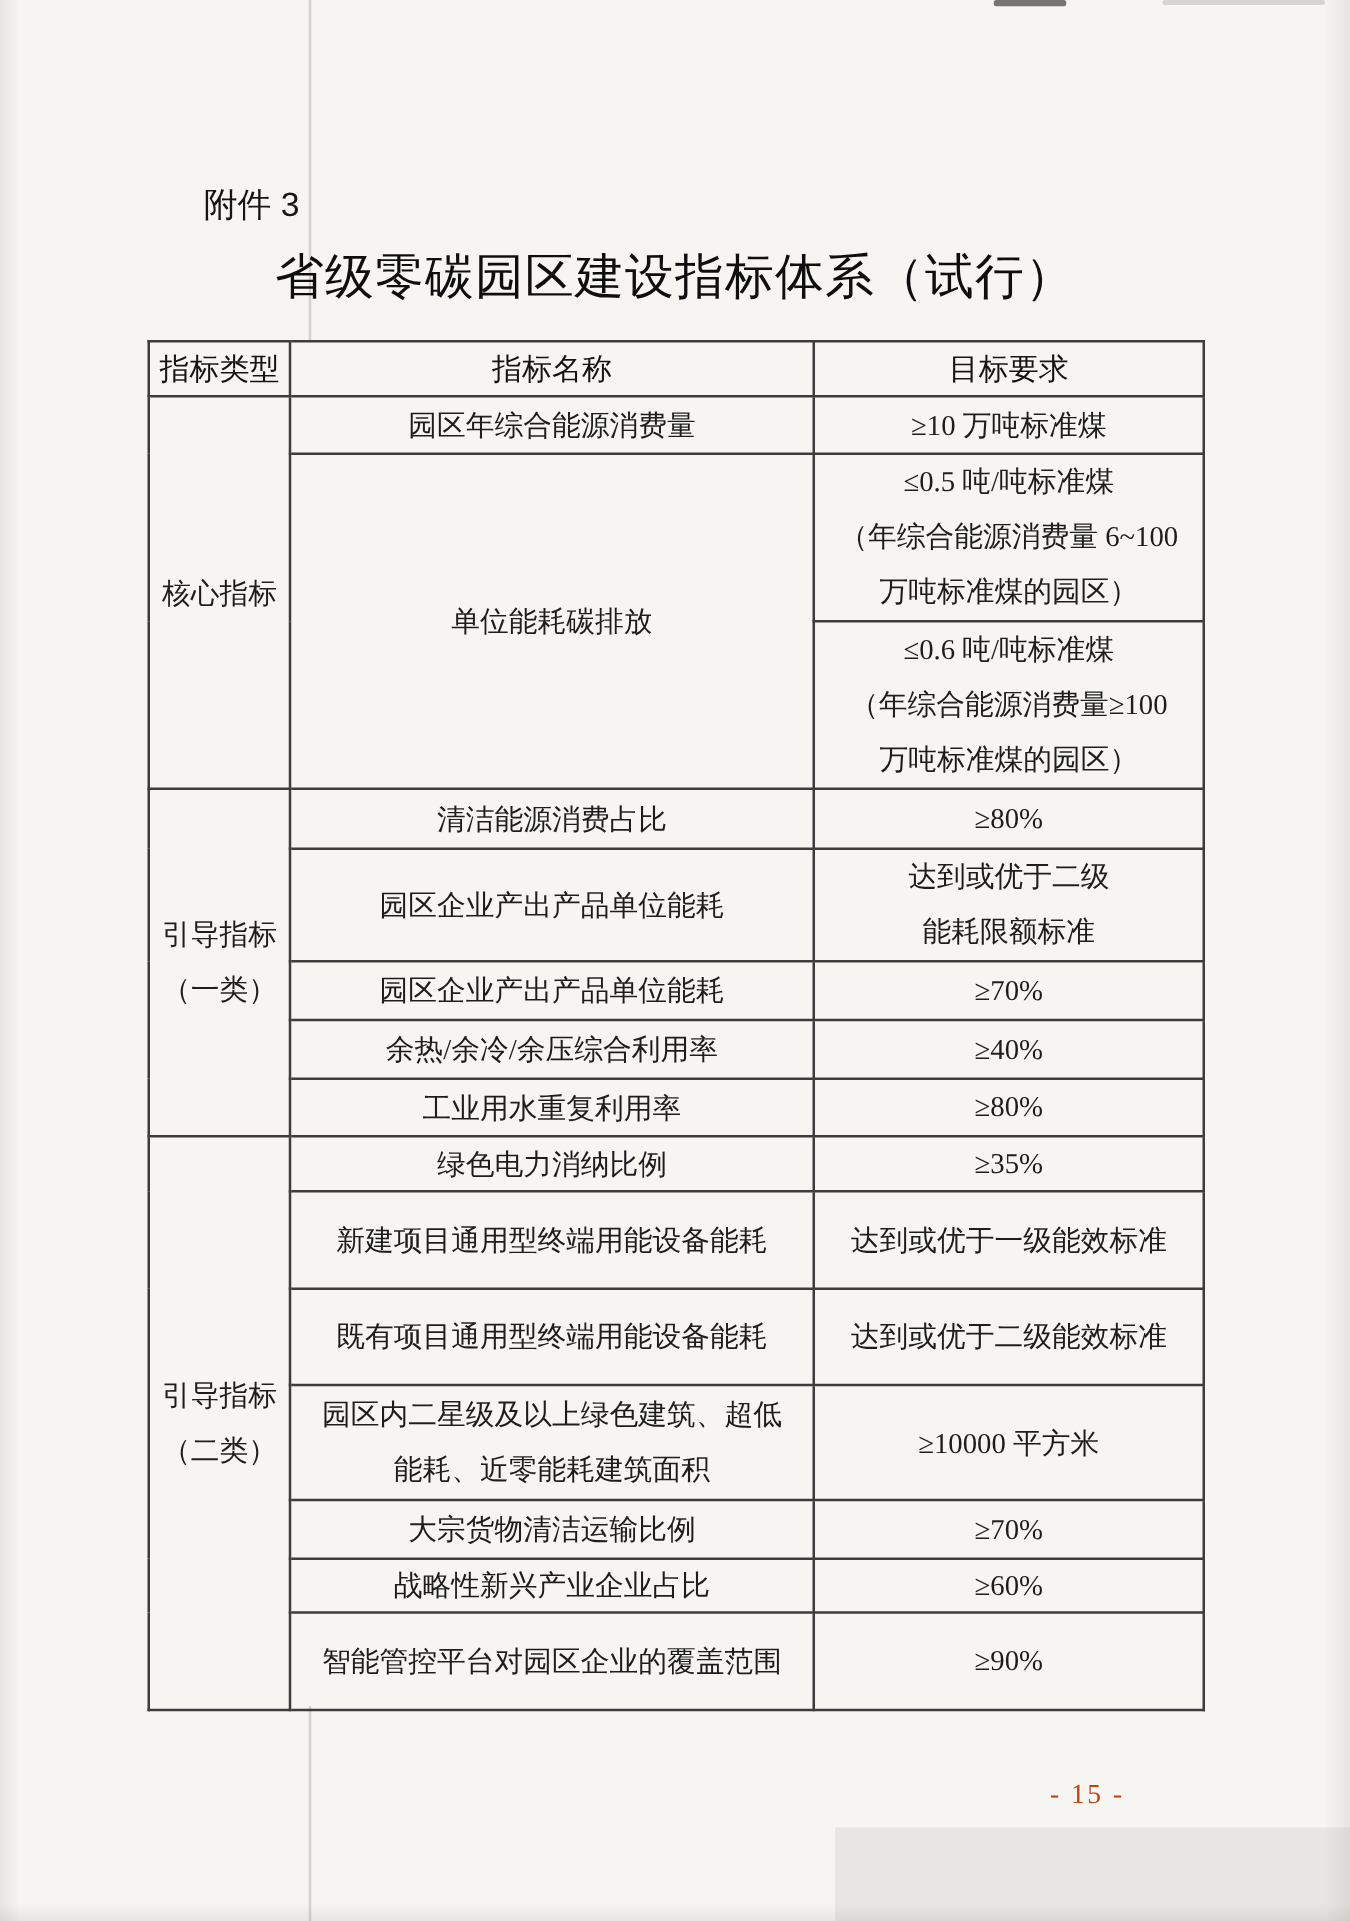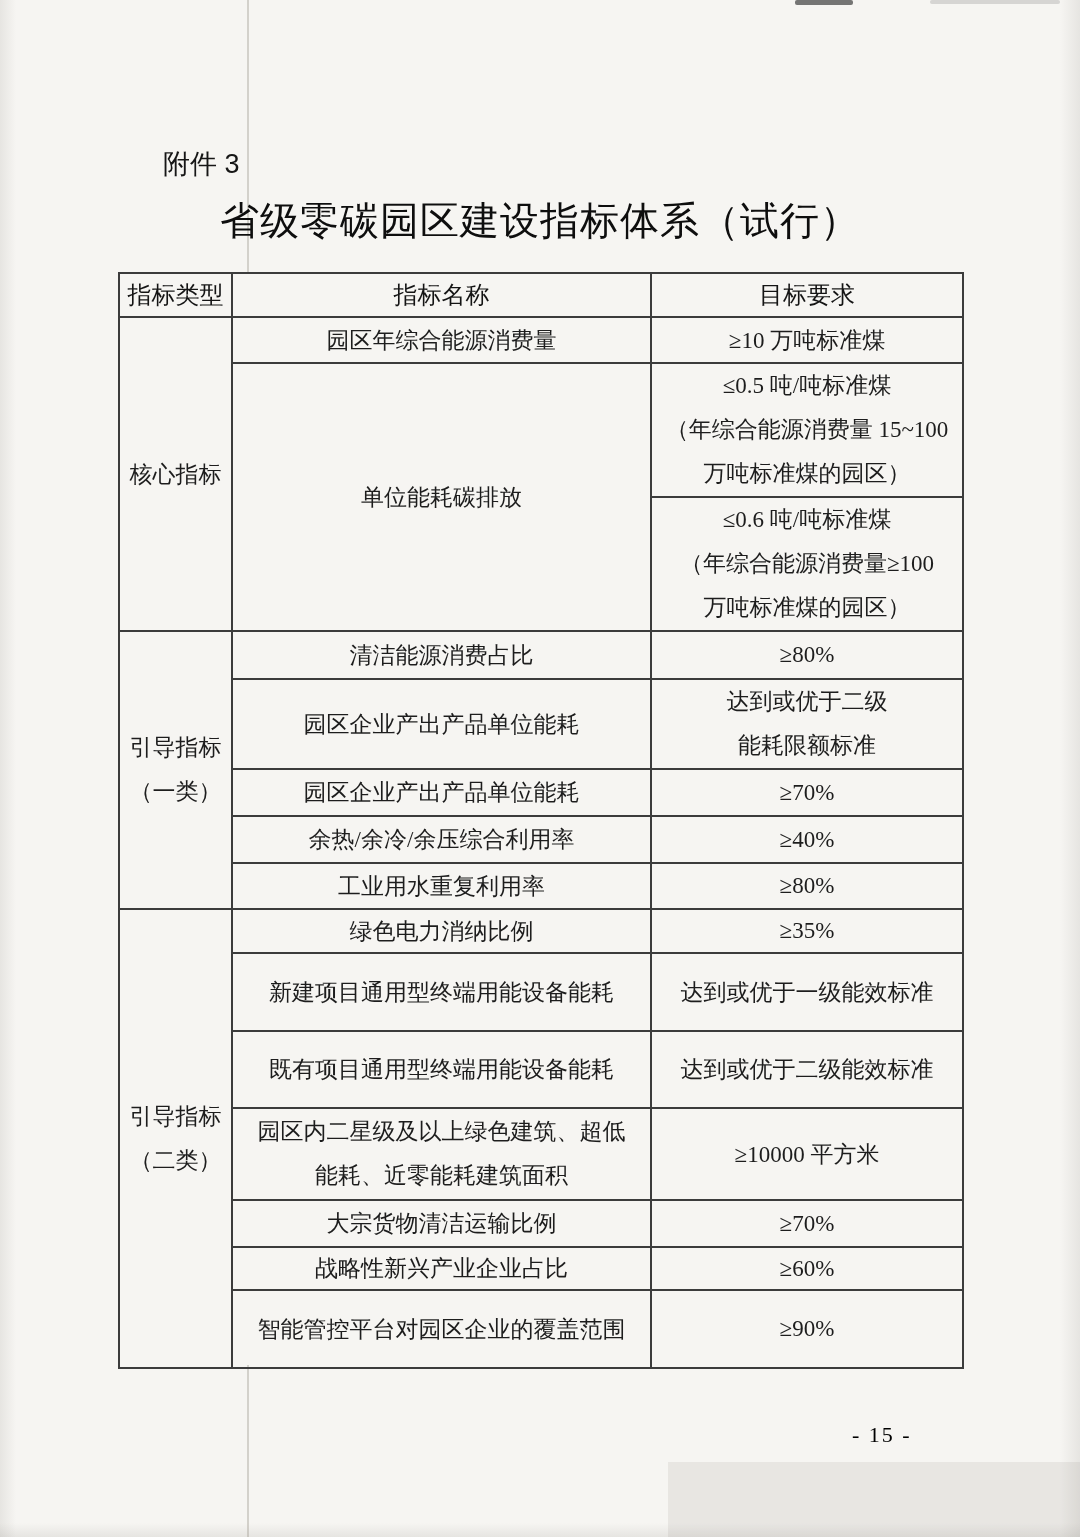--- a/index.html
+++ b/index.html
@@ -56,21 +56,21 @@
   .r1  { height:46px; }  .r2  { height:133px; } .r3  { height:133px; }
   .r4  { height:48px; }  .r5  { height:90px;border-radius:32px; }  .r6  { height:47px; }
   .r7  { height:47px; }  .r8  { height:46px; }  .r9  { height:44px; }
   .r10 { height:78px; }  .r11 { height:77px; }  .r12 { height:92px; }
   .r13 { height:47px;border-radius:20px; }  .r14 { height:43px; }  .r15 { height:78px; }
 
   .ml { white-space:pre-line; line-height:44px; }
 
   .pageno {
     position:absolute; left:840px; top:1422px;
-    font-size:22px; color:#000000; letter-spacing:2px;margin-left:12px;
+    font-size:22px; color:#c2410c; letter-spacing:2px;
   }
 </style>
 </head>
 <body>
 
 <div class="edge-left"></div>
 <div class="edge-right"></div>
 <div class="edge-bottom"></div>
 <div class="fold-line-top"></div>
 <div class="fold-line-bottom"></div>
@@ -96,21 +96,21 @@
 
     <tr class="r1">
       <td rowspan="3" class="cat">核心指标</td>
       <td>园区年综合能源消费量</td>
       <td>≥10 万吨标准煤</td>
     </tr>
 
     <tr class="r2">
       <td rowspan="2">单位能耗碳排放</td>
       <td class="ml">≤0.5 吨/吨标准煤
-（年综合能源消费量 15~100
+（年综合能源消费量 6~100
 万吨标准煤的园区）</td>
     </tr>
 
     <tr class="r3">
       <td class="ml">≤0.6 吨/吨标准煤
 （年综合能源消费量≥100
 万吨标准煤的园区）</td>
     </tr>
 
     <tr class="r4">

